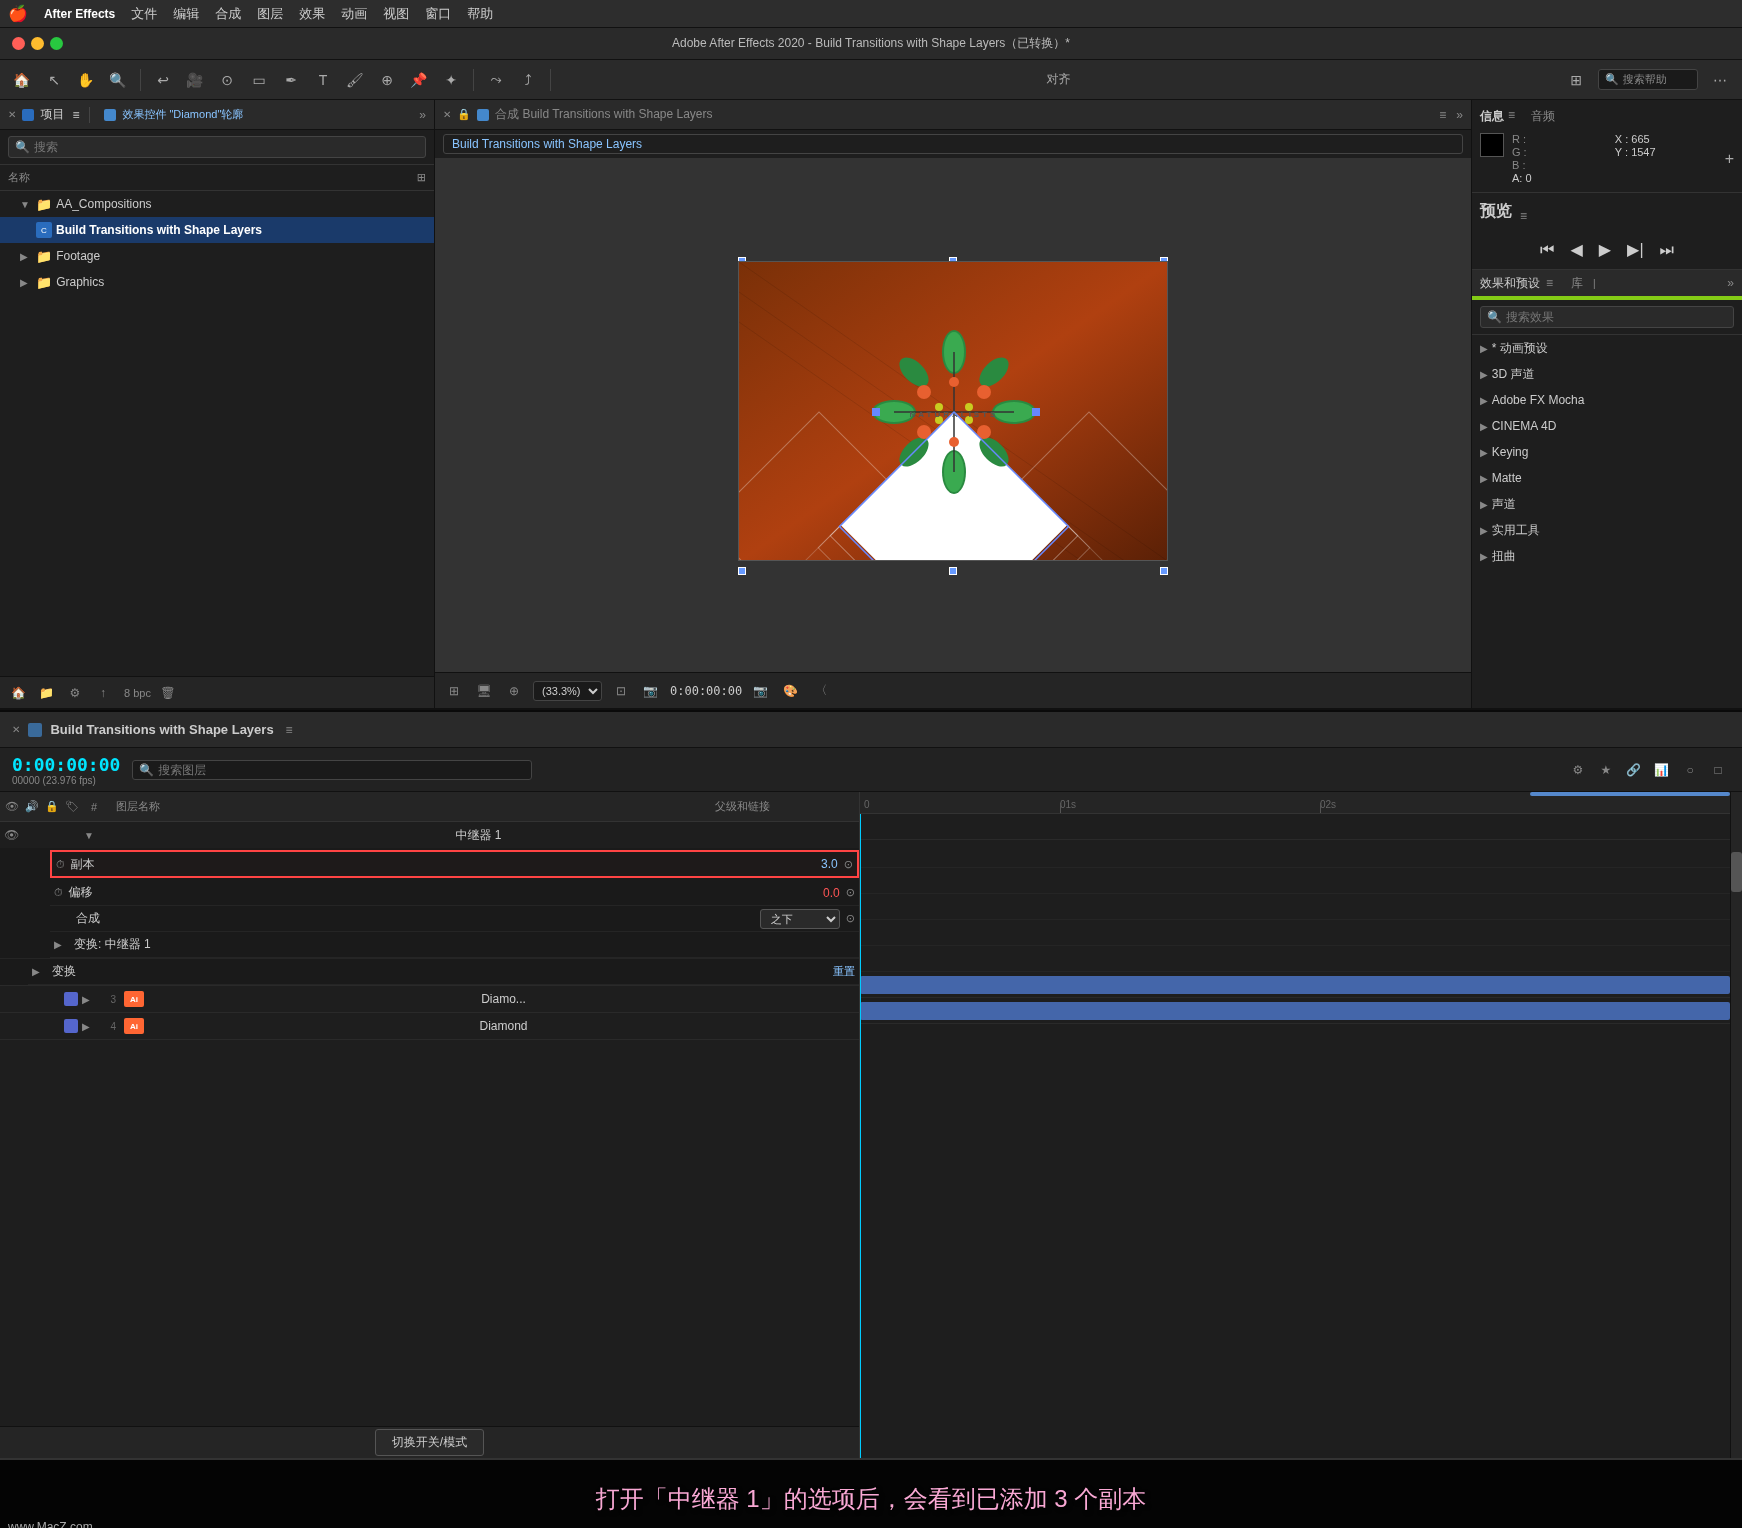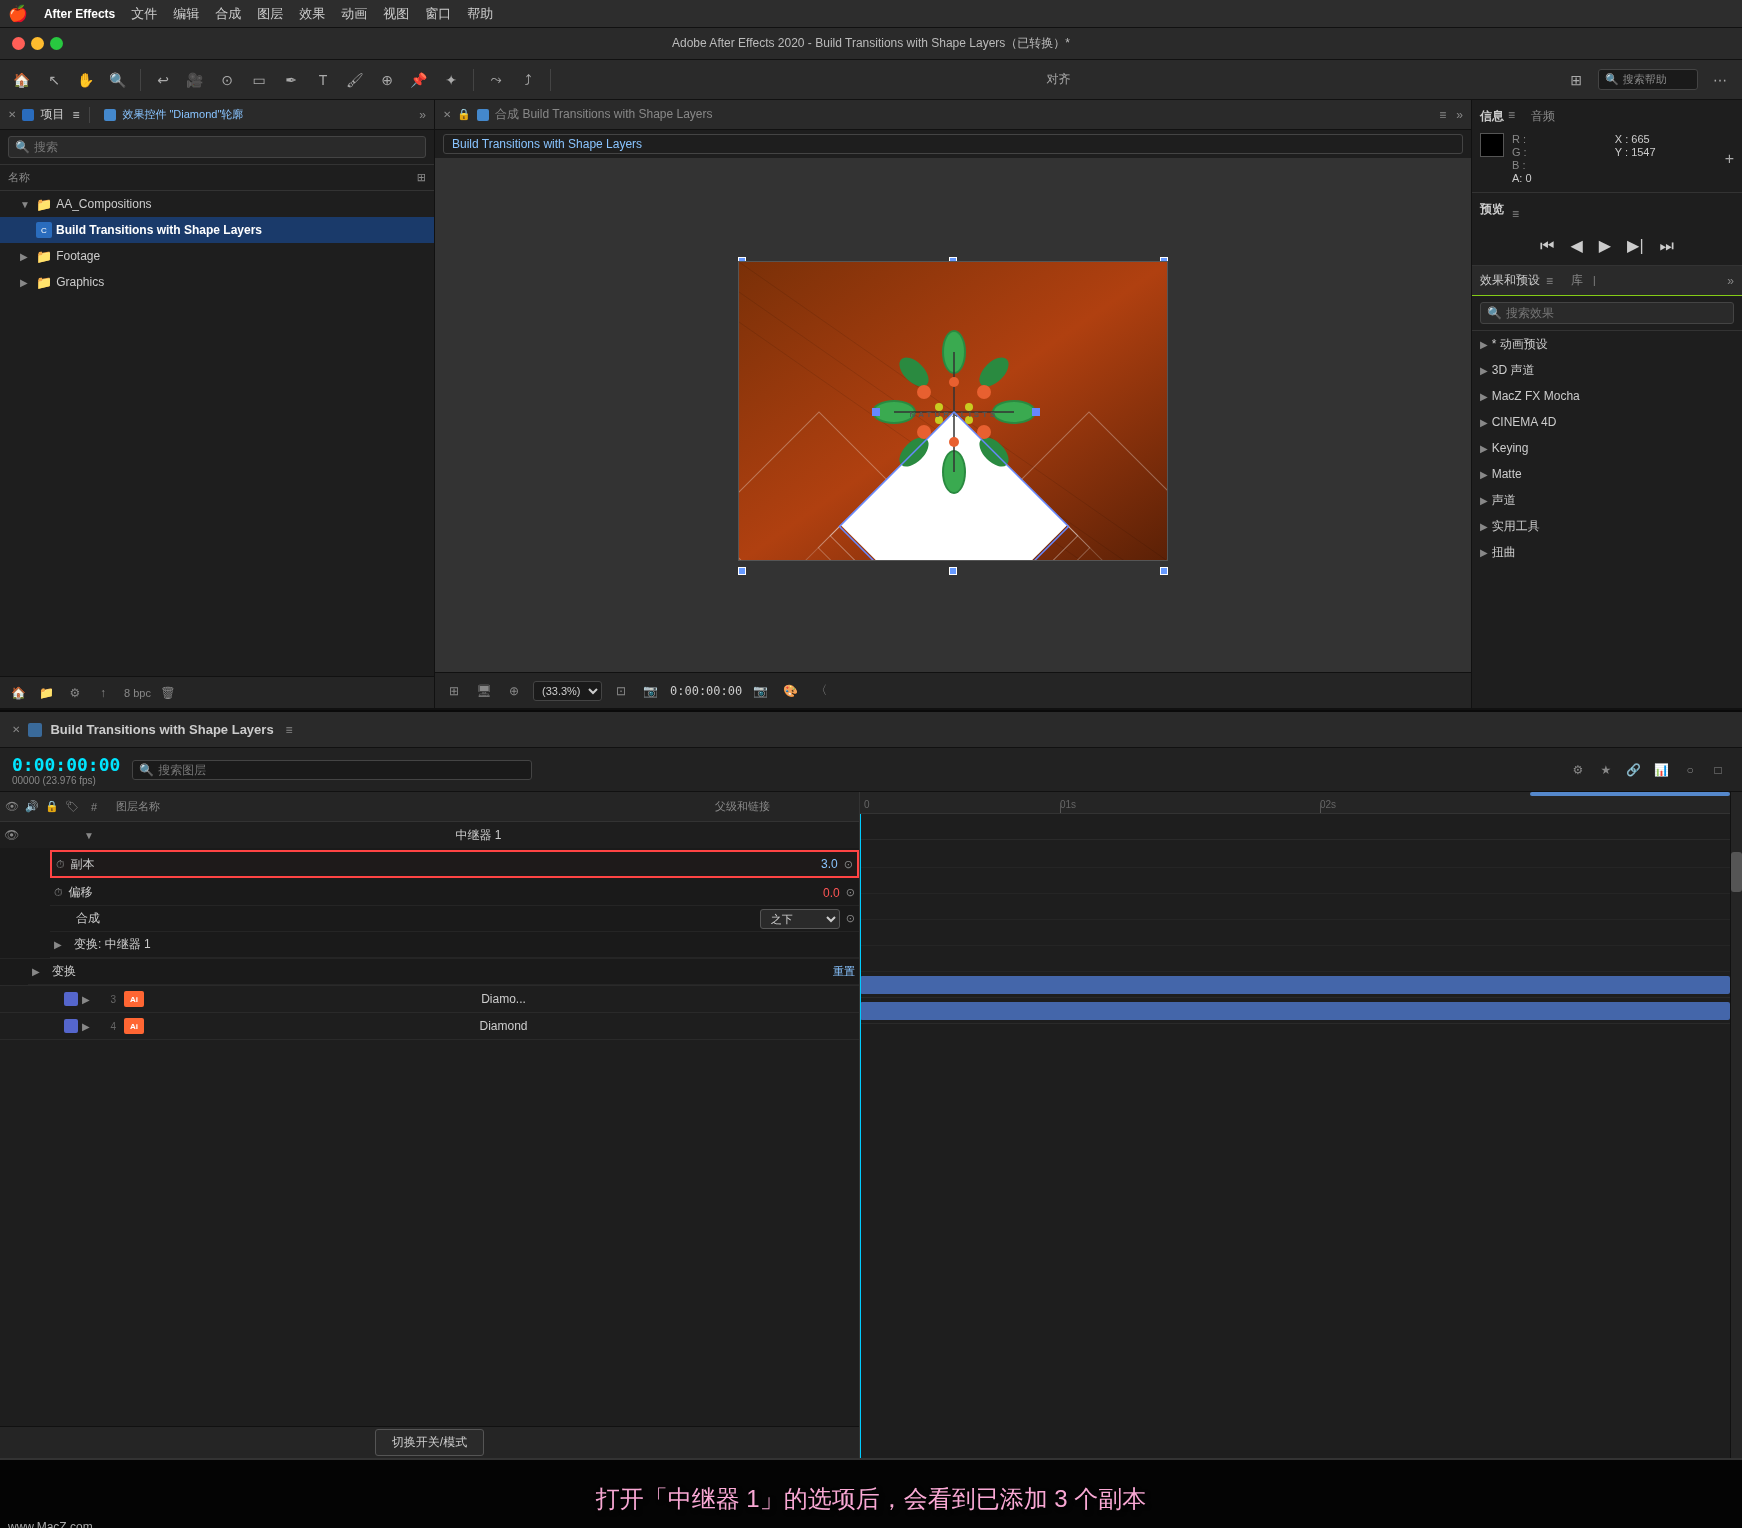--- a/index.html
+++ b/index.html
@@ -332,21 +332,21 @@
       width: 24px;
       height: 24px;
       background: #000;
       border: 1px solid #555;
     }
 
     .preview-section {
       padding: 8px;
       border-bottom: 1px solid #333;
     }
-    .preview-title { color: #ccc; font-size: 12px; font-weight: bold; margin-bottom: 8px; }
+    .preview-title { color: #ccc; font-size: 16px; font-weight: bold; margin-bottom: 8px; }
     .preview-controls {
       display: flex;
       gap: 8px;
       align-items: center;
       justify-content: center;
     }
     .preview-btn {
       color: #ccc;
       font-size: 16px;
       cursor: pointer;
@@ -358,21 +358,21 @@
       display: flex;
       flex-direction: column;
     }
     .effects-header {
       height: 30px;
       background: #2a2a2a;
       display: flex;
       align-items: center;
       padding: 0 8px;
       gap: 6px;
-      border-bottom: 1px solid #84cc16;
+      border-bottom: 4px solid #84cc16;
     }
     .effects-search {
       padding: 6px 8px;
       border-bottom: 1px solid #333;
     }
     .effects-tree { flex: 1; overflow-y: auto; }
     .effects-item {
       height: 26px;
       display: flex;
       align-items: center;
@@ -896,21 +896,21 @@
         <div class="effects-item">
           <span class="effects-arrow">▶</span>
           <span class="effects-label">* 动画预设</span>
         </div>
         <div class="effects-item">
           <span class="effects-arrow">▶</span>
           <span class="effects-label">3D 声道</span>
         </div>
         <div class="effects-item">
           <span class="effects-arrow">▶</span>
-          <span class="effects-label">MacZ FX Mocha</span>
+          <span class="effects-label">Adobe FX Mocha</span>
         </div>
         <div class="effects-item">
           <span class="effects-arrow">▶</span>
           <span class="effects-label">CINEMA 4D</span>
         </div>
         <div class="effects-item">
           <span class="effects-arrow">▶</span>
           <span class="effects-label">Keying</span>
         </div>
         <div class="effects-item">

